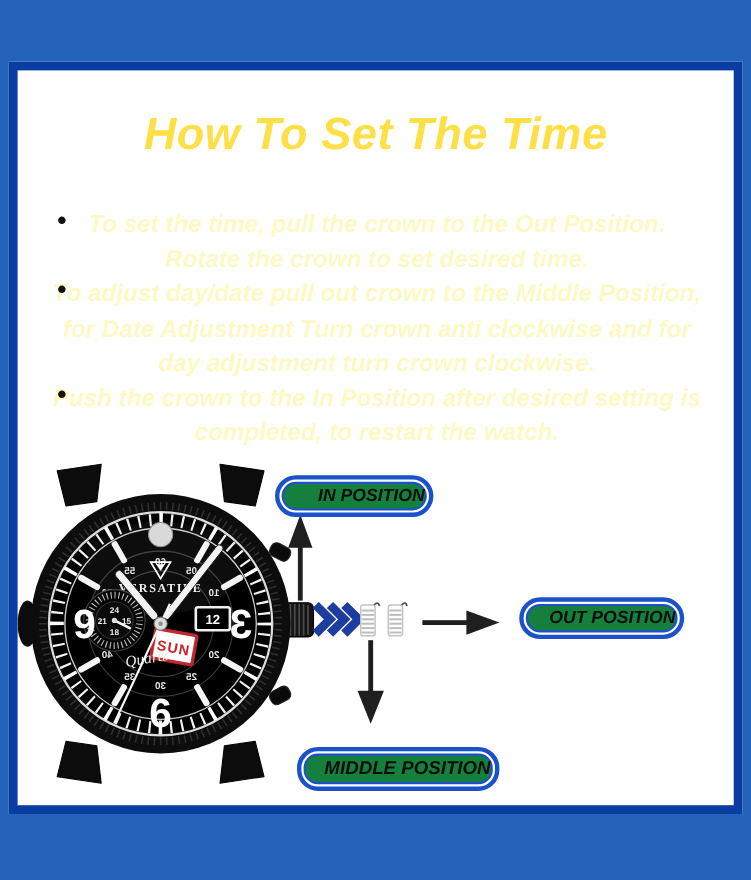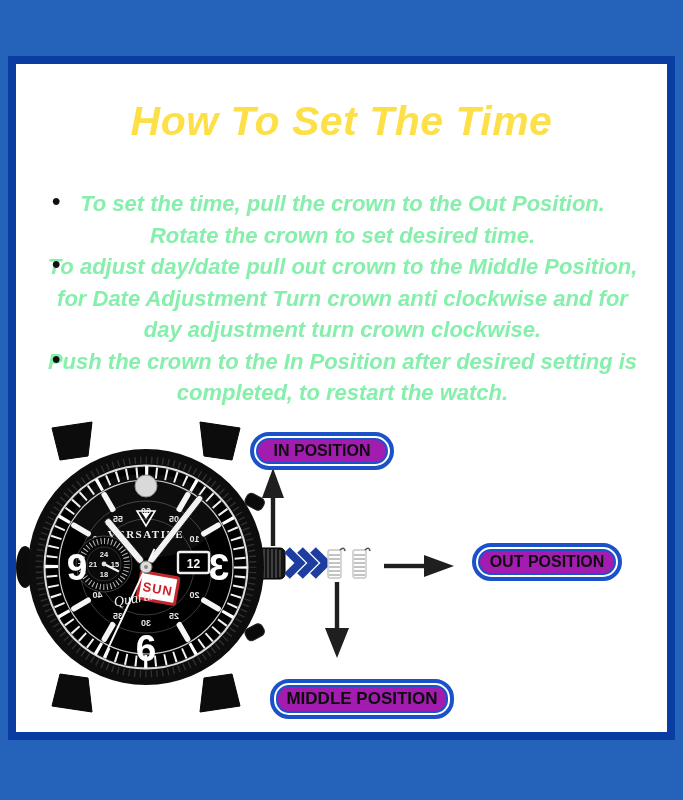--- a/index.html
+++ b/index.html
@@ -14,29 +14,29 @@
   }
   .page-title{
     position:absolute;left:0;right:0;top:98px;text-align:center;
     font-style:italic;font-weight:700;font-size:41px;letter-spacing:.5px;color:#fde047;
   }
   .instructions{position:absolute;left:30px;top:188px;width:625px;}
   .instr-item{position:relative;margin:0;padding:0 0 0 0;}
   .bullet{position:absolute;left:22px;top:-1px;font-size:24px;font-weight:bold;color:#111;}
   .instr-text{
     display:block;width:100%;text-align:center;white-space:pre-line;
-    font-weight:bold;font-style:italic;font-size:22px;line-height:31.5px;color:#86efac;
+    font-weight:bold;font-style:italic;font-size:22px;line-height:31.5px;color:#fef9c3;
   }
   .watch-svg{position:absolute;left:16px;top:416px;width:272px;height:304px;}
   .connector-svg{position:absolute;left:260px;top:430px;width:410px;height:270px;}
   .badge{
-    position:absolute;background:#a21caf;
+    position:absolute;background:#15803d;
     border:2px solid #1b52c9;outline:4px solid #1b52c9;outline-offset:2px;
-    border-radius:13px;display:flex;align-items:center;justify-content:center;
-    font-weight:bold;font-size:16px;color:#0d0d0d;z-index:5;
+    border-radius:13px;display:flex;align-items:center;justify-content:flex-end;
+    font-weight:bold;font-style:italic;font-size:16px;color:#0d0d0d;z-index:5;
   }
   .badge-in{left:256px;top:438px;width:128px;height:22px;}
   .badge-out{left:466px;top:549px;width:134px;height:22px;margin-left:12px;}
   .badge-middle{left:276px;top:661px;width:168px;height:24px;font-size:17px;margin-top:24px;}
   svg text{font-family:"Liberation Sans", sans-serif;}
   .serif{font-family:"Liberation Serif", serif;}
 </style>
 </head>
 <body>
 

